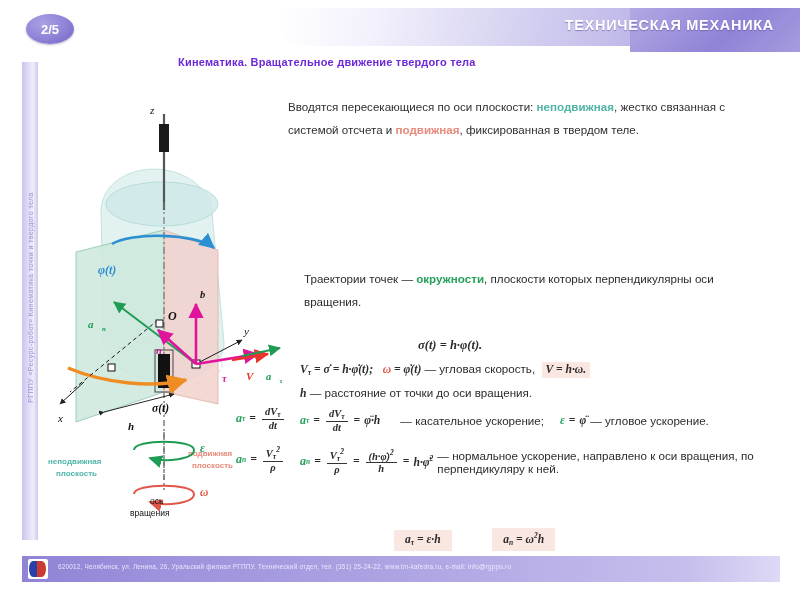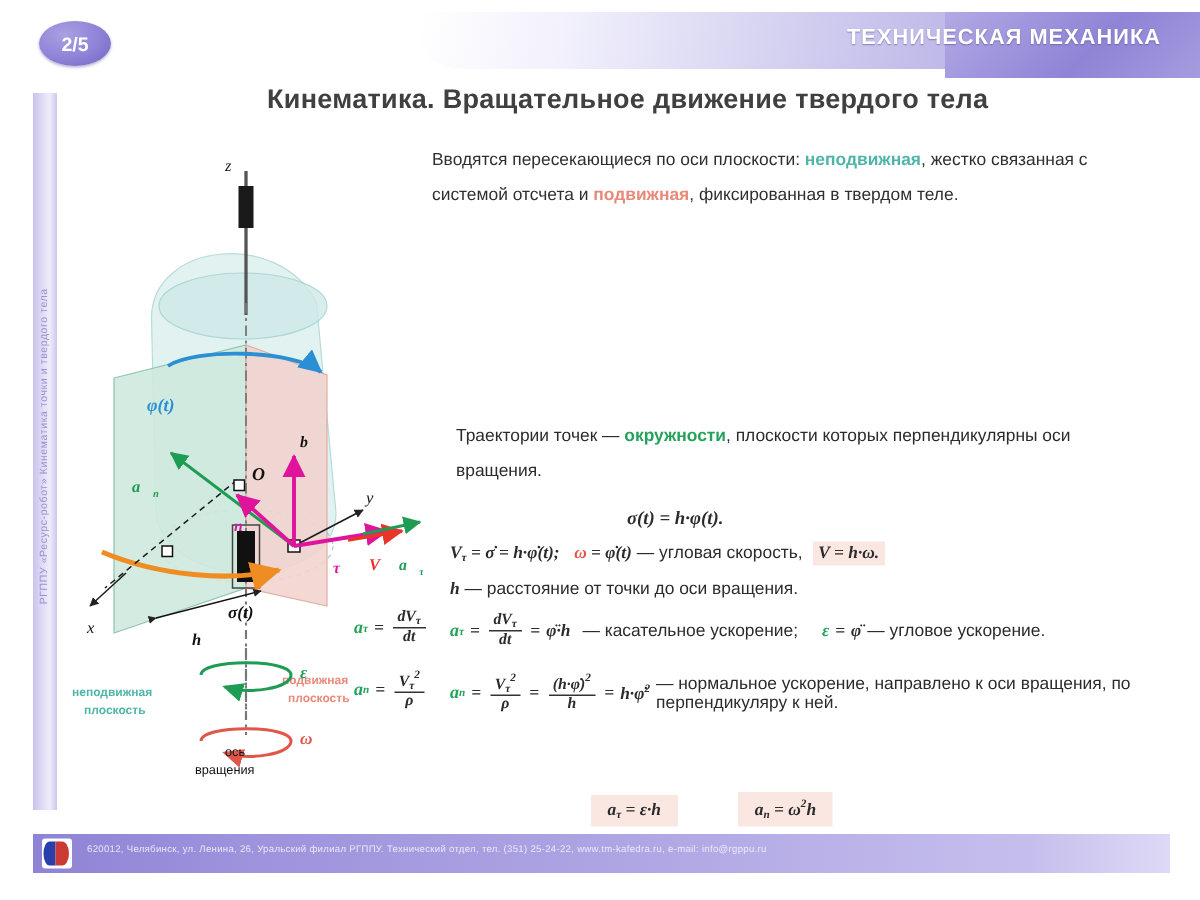--- a/index.html
+++ b/index.html
@@ -53,21 +53,21 @@
   #rail-text{
     position:absolute;left:-232px;top:232px;width:480px;
     transform:rotate(-90deg);
     font-size:7px;color:#8a80c8;letter-spacing:.4px;
     text-align:center;white-space:nowrap;opacity:.82;
   }
 
   
   #slide-title{
     position:absolute;left:178px;top:56px;width:520px;
-    font-size:18px;font-weight:bold;color:#404040;
+    font-size:11px;font-weight:bold;color:#6d28d9;
     letter-spacing:.2px;
   }
 
   
   #text-col{
     position:absolute;left:288px;top:96px;width:486px;
     font-size:11.6px;color:#2f2f2f;line-height:22.5px;
   }
   #text-col p{margin:0 0 0 0;}
   .kw-rot{color:#3b6fd4;font-weight:bold;}
@@ -254,21 +254,21 @@
     </svg>
   </div>
 
   <div id="text-col">
     <p class="para">
       <span>Вводятся пересекающиеся по оси плоскости: </span><span class="kw-fixed">неподвижная</span><span>, жестко связанная с системой отсчета и </span><span class="kw-moving">подвижная</span><span>, фиксированная в твердом теле.</span>
     </p>
   </div>
 
 
-  <div class="frow" style="left:304px;top:280px;width:450px;line-height:22.5px;">
+  <div class="frow" style="left:304px;top:268px;width:450px;line-height:22.5px;">
     <span>Траектории точек — </span><span class="kw-circle">окружности</span><span>, плоскости которых перпендикулярны оси вращения.</span>
   </div>
 
   <div class="frow mth" style="left:418px;top:338px;font-size:12.5px;">σ(t) = h·φ(t).</div>
 
   <div class="frow" style="left:300px;top:362px;width:474px;">
     <span class="mth">V</span><span class="mth sub">τ</span><span class="mth"> = σ̇ = h·φ̇(t);</span>
     &nbsp;&nbsp;<span class="om">ω</span><span class="mth"> = φ̇(t)</span><span> — угловая скорость,</span>
     &nbsp;<span class="hl mth">V = h·ω.</span>
   </div>
@@ -280,21 +280,21 @@
   <div class="frow" style="left:300px;top:408px;width:474px;display:flex;align-items:center;">
     <span class="atc mth" style="font-size:12px;">a</span>
       <span class="atc mth sub">τ</span>
     <span class="mth" style="margin:0 4px;">=</span>
     <span class="frac">
       <span class="num"><span>dV</span><span class="sub">τ</span></span>
       <span class="den">dt</span>
     </span>
     <span class="mth" style="margin:0 4px;">=</span>
     <span class="mth">φ̈·h</span>
-    <span style="margin-left:8px;"> — касательное ускорение;</span>
+    <span style="margin-left:20px;"> — касательное ускорение;</span>
     <span style="margin-left:16px;" class="eps mth">ε</span>
     <span class="mth" style="margin:0 4px;">=</span>
     <span class="mth">φ̈</span>
     <span style="margin-left:4px;"> — угловое ускорение.</span>
   </div>
 
   <div class="frow" style="left:300px;top:448px;width:474px;display:flex;align-items:center;">
     <span class="atc mth" style="font-size:12px;">a</span>
       <span class="atc mth sub">n</span>
     <span class="mth" style="margin:0 4px;">=</span>

